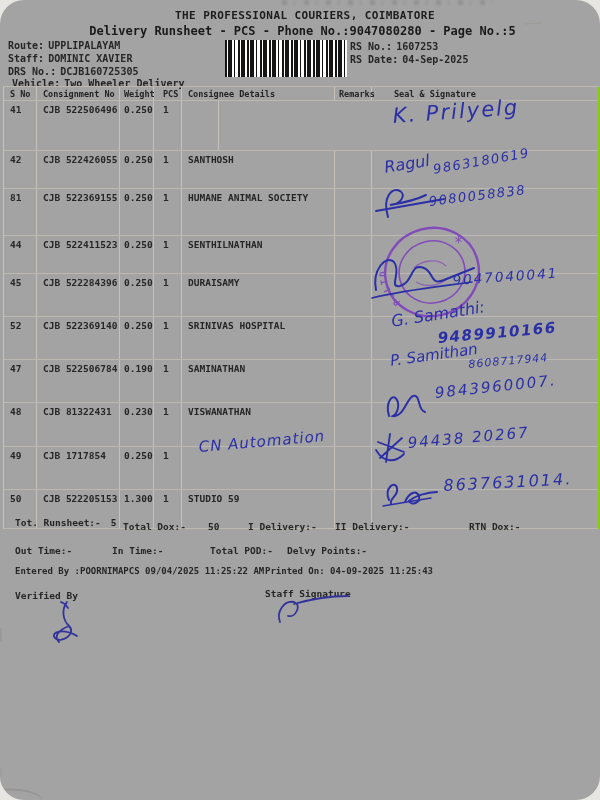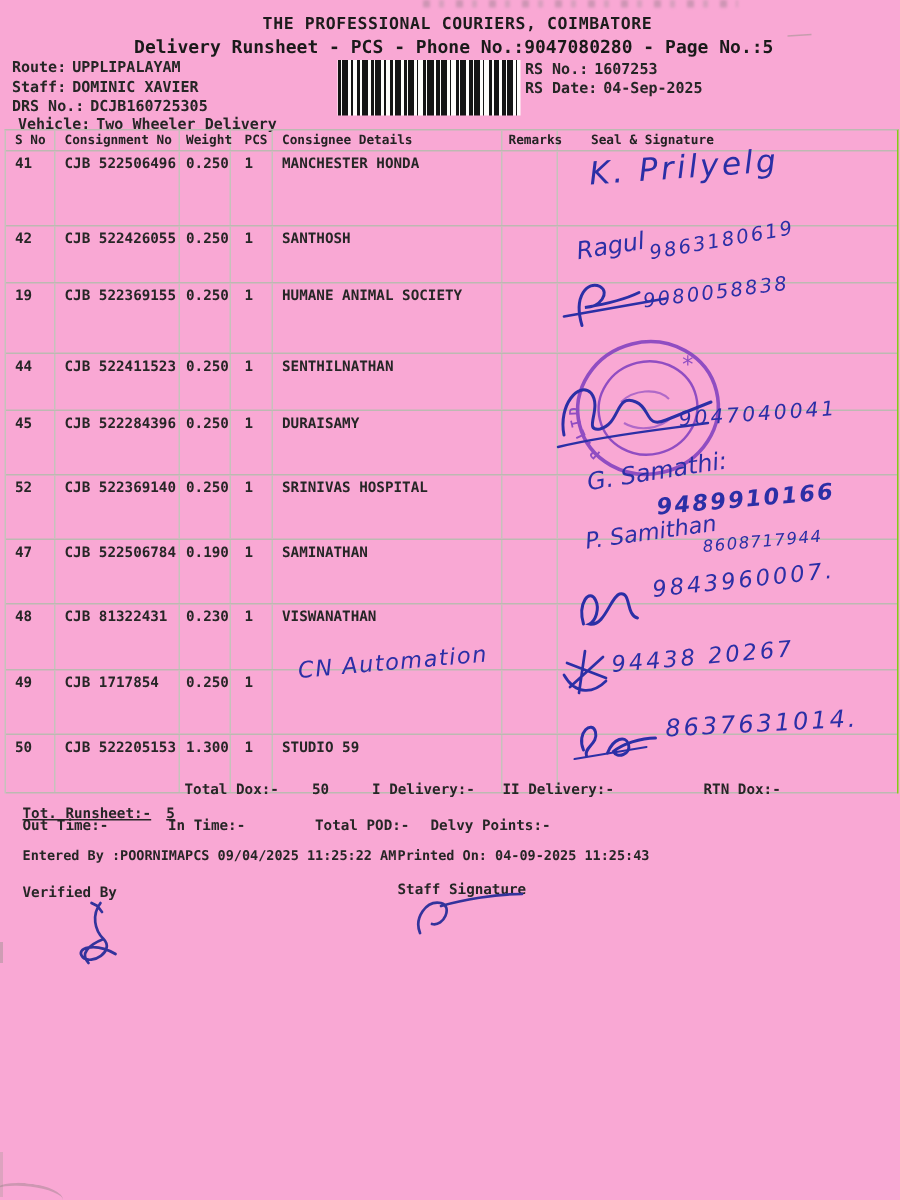--- a/index.html
+++ b/index.html
@@ -1,37 +1,38 @@
 <!DOCTYPE html>
 <html><head>
 <meta charset="utf-8">
 <style>
   html,body{margin:0;padding:0;background:#e8e6e2;}
   .sheet{
     position:relative;width:600px;height:800px;margin:0 auto;
-    background:#f9a8d4;overflow:hidden;
+    background:#a3a3a3;overflow:hidden;
     font-family:"DejaVu Sans Mono","Liberation Mono",monospace;
     color:#2b2b2b;
+    border-radius:24px;
   }
   
   .doc-title{position:absolute;top:9px;left:0;width:610px;text-align:center;
     font-size:11px;font-weight:bold;color:#1c1c1c;letter-spacing:.4px;}
   .doc-subtitle{position:absolute;top:24px;left:0;width:605px;text-align:center;
     font-size:12px;font-weight:bold;color:#1a1a1a;}
   .meta-line{position:absolute;font-size:10px;font-weight:bold;white-space:nowrap;color:#262626;}
   .meta-label{margin-right:4px;}
   
   .barcode{position:absolute;left:225px;top:40px;width:122px;height:37px;
     background:repeating-linear-gradient(90deg,
       #141414 0 2px,#fdfcfa 2px 3px,#141414 3px 7px,#fdfcfa 7px 9px,
       #141414 9px 10px,#fdfcfa 10px 13px,#141414 13px 15px,#fdfcfa 15px 16px,
       #141414 16px 20px,#fdfcfa 20px 22px);}
   
   .table{position:absolute;left:3px;top:86px;width:594px;
-    border-top:1px solid #bdb9b2;border-left:1px solid #c6c2bb;border-right:1px solid #84cc16;}
+    border-top:1px solid #bdb9b2;border-left:1px solid #c6c2bb;border-right:3px solid #84cc16;}
   .trow{display:flex;border-bottom:1px solid #bdb9b2;}
   .c{box-sizing:border-box;border-right:1px solid #c6c2bb;overflow:visible;
      font-size:9.5px;font-weight:bold;padding-top:3px;white-space:nowrap;color:#262626;}
   .c:last-child{border-right:none;}
   .c-sno{width:33px;padding-left:6px;}
   .c-con{width:83px;padding-left:6px;}
   .c-wt{width:34px;padding-left:4px;}
   .c-pcs{width:28px;padding-left:9px;}
   .c-cd{width:153px;padding-left:6px;}
   .c-rm{width:37px;padding-left:4px;}
@@ -93,35 +94,34 @@
       <div class="c c-cd">Consignee Details</div>
       <div class="c c-rm">Remarks</div>
       <div class="c c-sig">Seal &amp; Signature</div>
     </div>
 
     <div class="trow" style="height:49px">
       <div class="c c-sno">41</div>
       <div class="c c-con">CJB 522506496</div>
       <div class="c c-wt">0.250</div>
       <div class="c c-pcs">1</div>
-      <div class="c c-cd">MANCHESTER HONDA</div>
       <div class="c c-rm"></div>
       <div class="c c-sig"></div>
     </div>
     <div class="trow" style="height:37px">
       <div class="c c-sno">42</div>
       <div class="c c-con">CJB 522426055</div>
       <div class="c c-wt">0.250</div>
       <div class="c c-pcs">1</div>
       <div class="c c-cd">SANTHOSH</div>
       <div class="c c-rm"></div>
       <div class="c c-sig"></div>
     </div>
     <div class="trow" style="height:46px">
-      <div class="c c-sno">19</div>
+      <div class="c c-sno">81</div>
       <div class="c c-con">CJB 522369155</div>
       <div class="c c-wt">0.250</div>
       <div class="c c-pcs">1</div>
       <div class="c c-cd">HUMANE ANIMAL SOCIETY</div>
       <div class="c c-rm"></div>
       <div class="c c-sig"></div>
     </div>
     <div class="trow" style="height:37px">
       <div class="c c-sno">44</div>
       <div class="c c-con">CJB 522411523</div>
@@ -180,21 +180,21 @@
       <div class="c c-sno">50</div>
       <div class="c c-con">CJB 522205153</div>
       <div class="c c-wt">1.300</div>
       <div class="c c-pcs">1</div>
       <div class="c c-cd">STUDIO 59</div>
       <div class="c c-rm"></div>
       <div class="c c-sig"></div>
     </div>
   </div>
 
-  <div class="foot" style="left:15px;top:537px;text-decoration:underline;">
+  <div class="foot" style="left:15px;top:517px;">
     <span>Tot. Runsheet:-</span><span class="val">5</span>
   </div>
   <div class="foot" style="left:123px;top:521px;">
     <span>Total Dox:-</span><span class="val" style="margin-left:22px;">50</span>
   </div>
   <div class="foot" style="left:248px;top:521px;">I Delivery:-</div>
   <div class="foot" style="left:335px;top:521px;">II Delivery:-</div>
   <div class="foot" style="left:469px;top:521px;">RTN Dox:-</div>
 
   <div class="foot" style="left:15px;top:545px;">Out Time:-</div>

